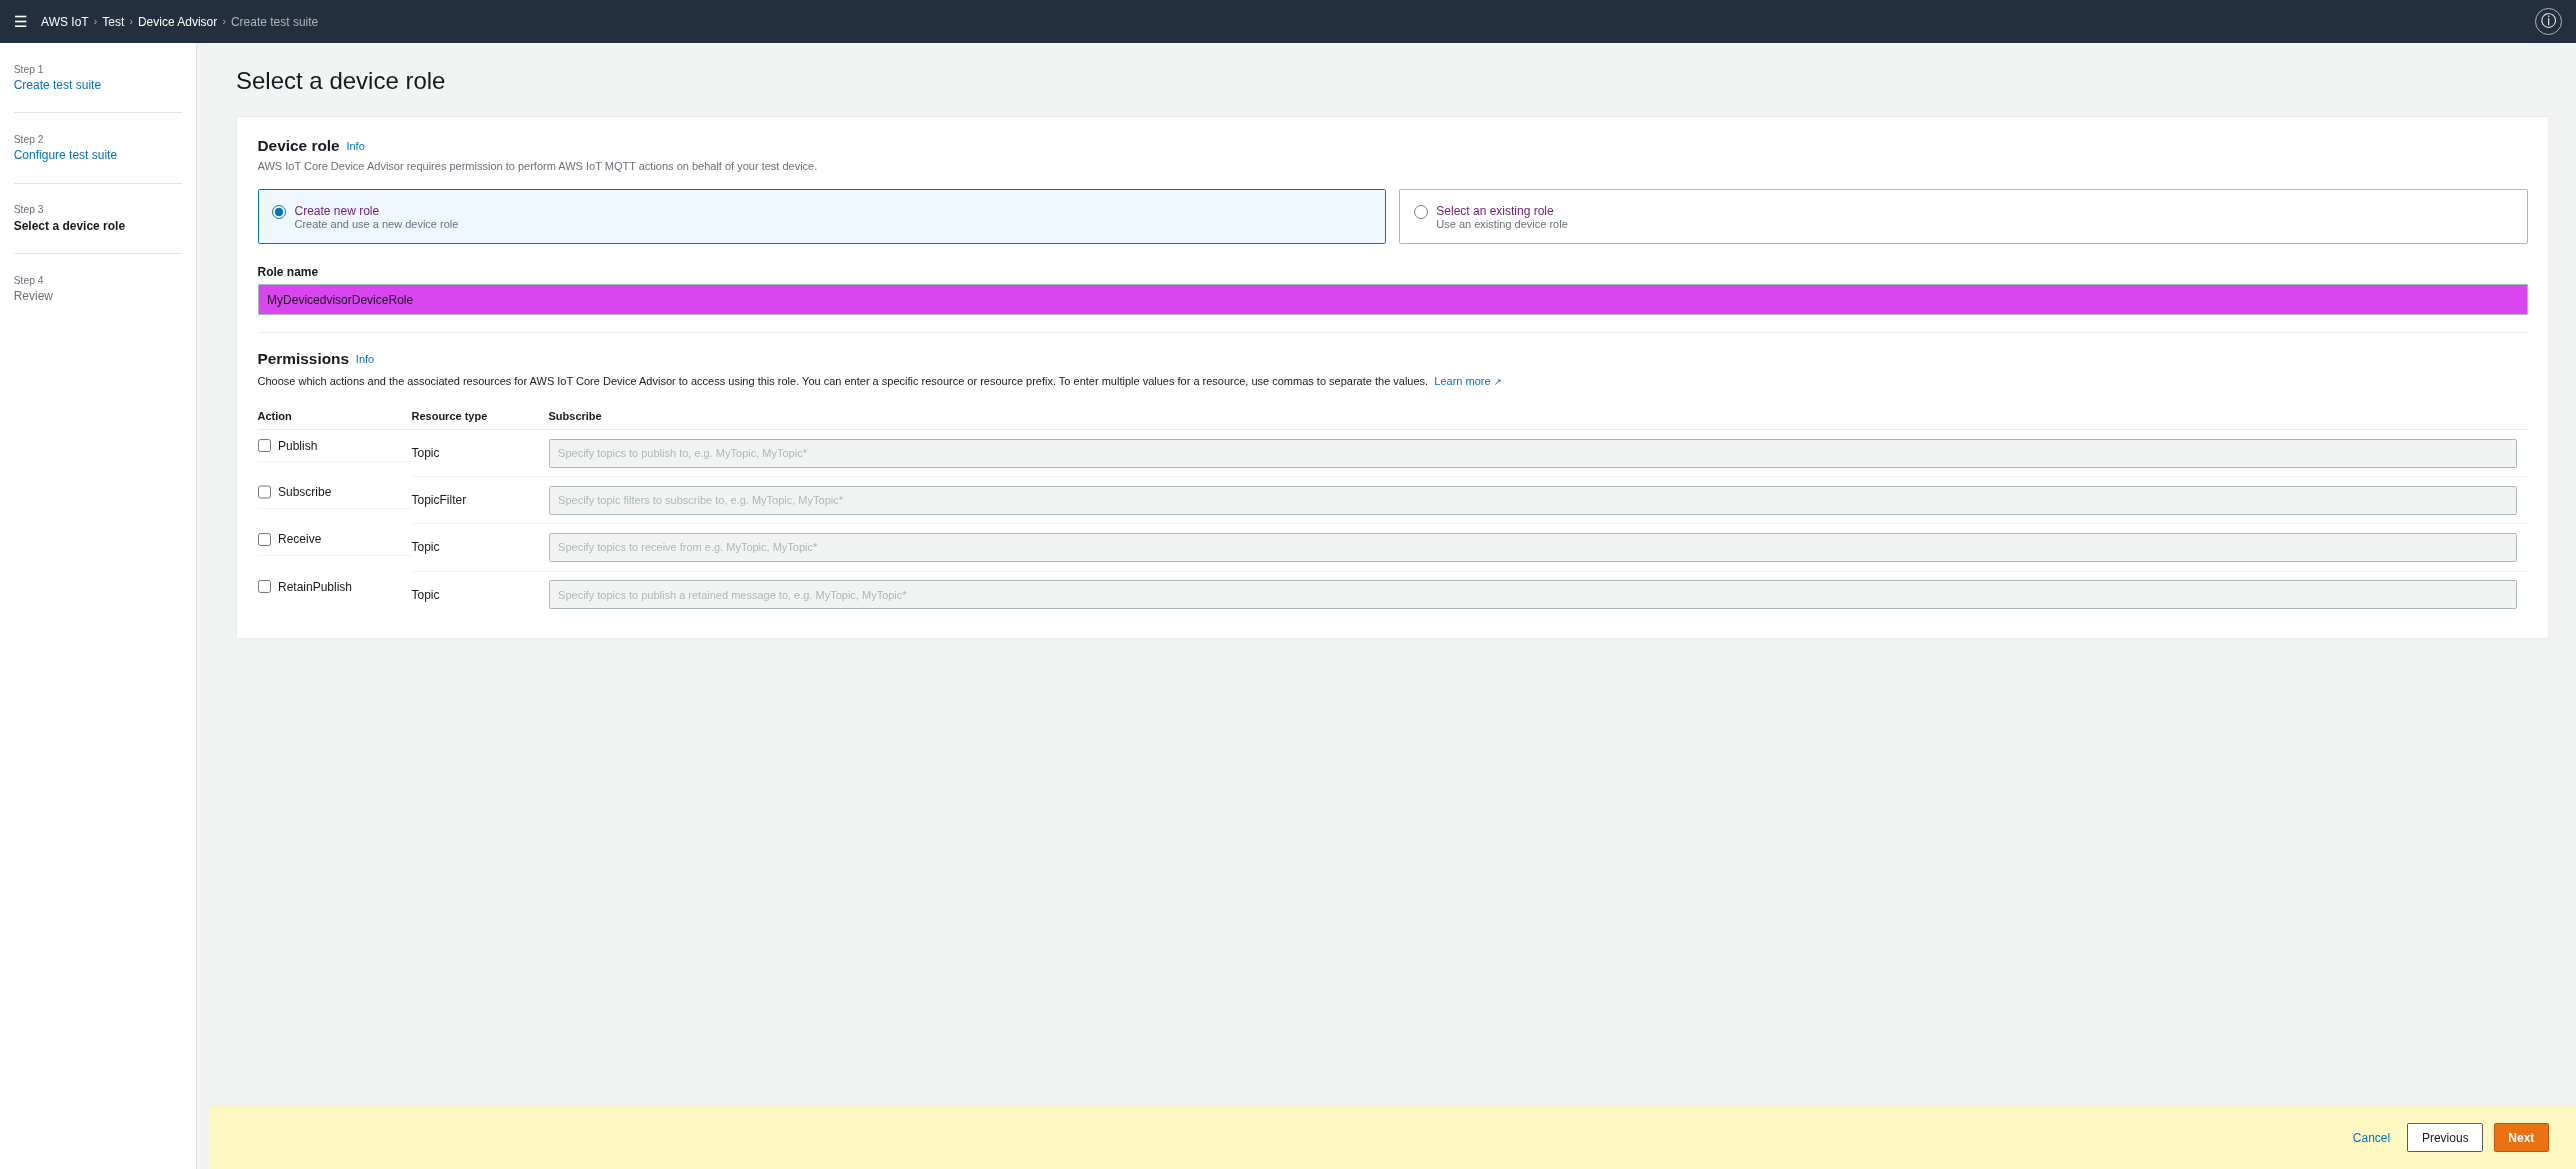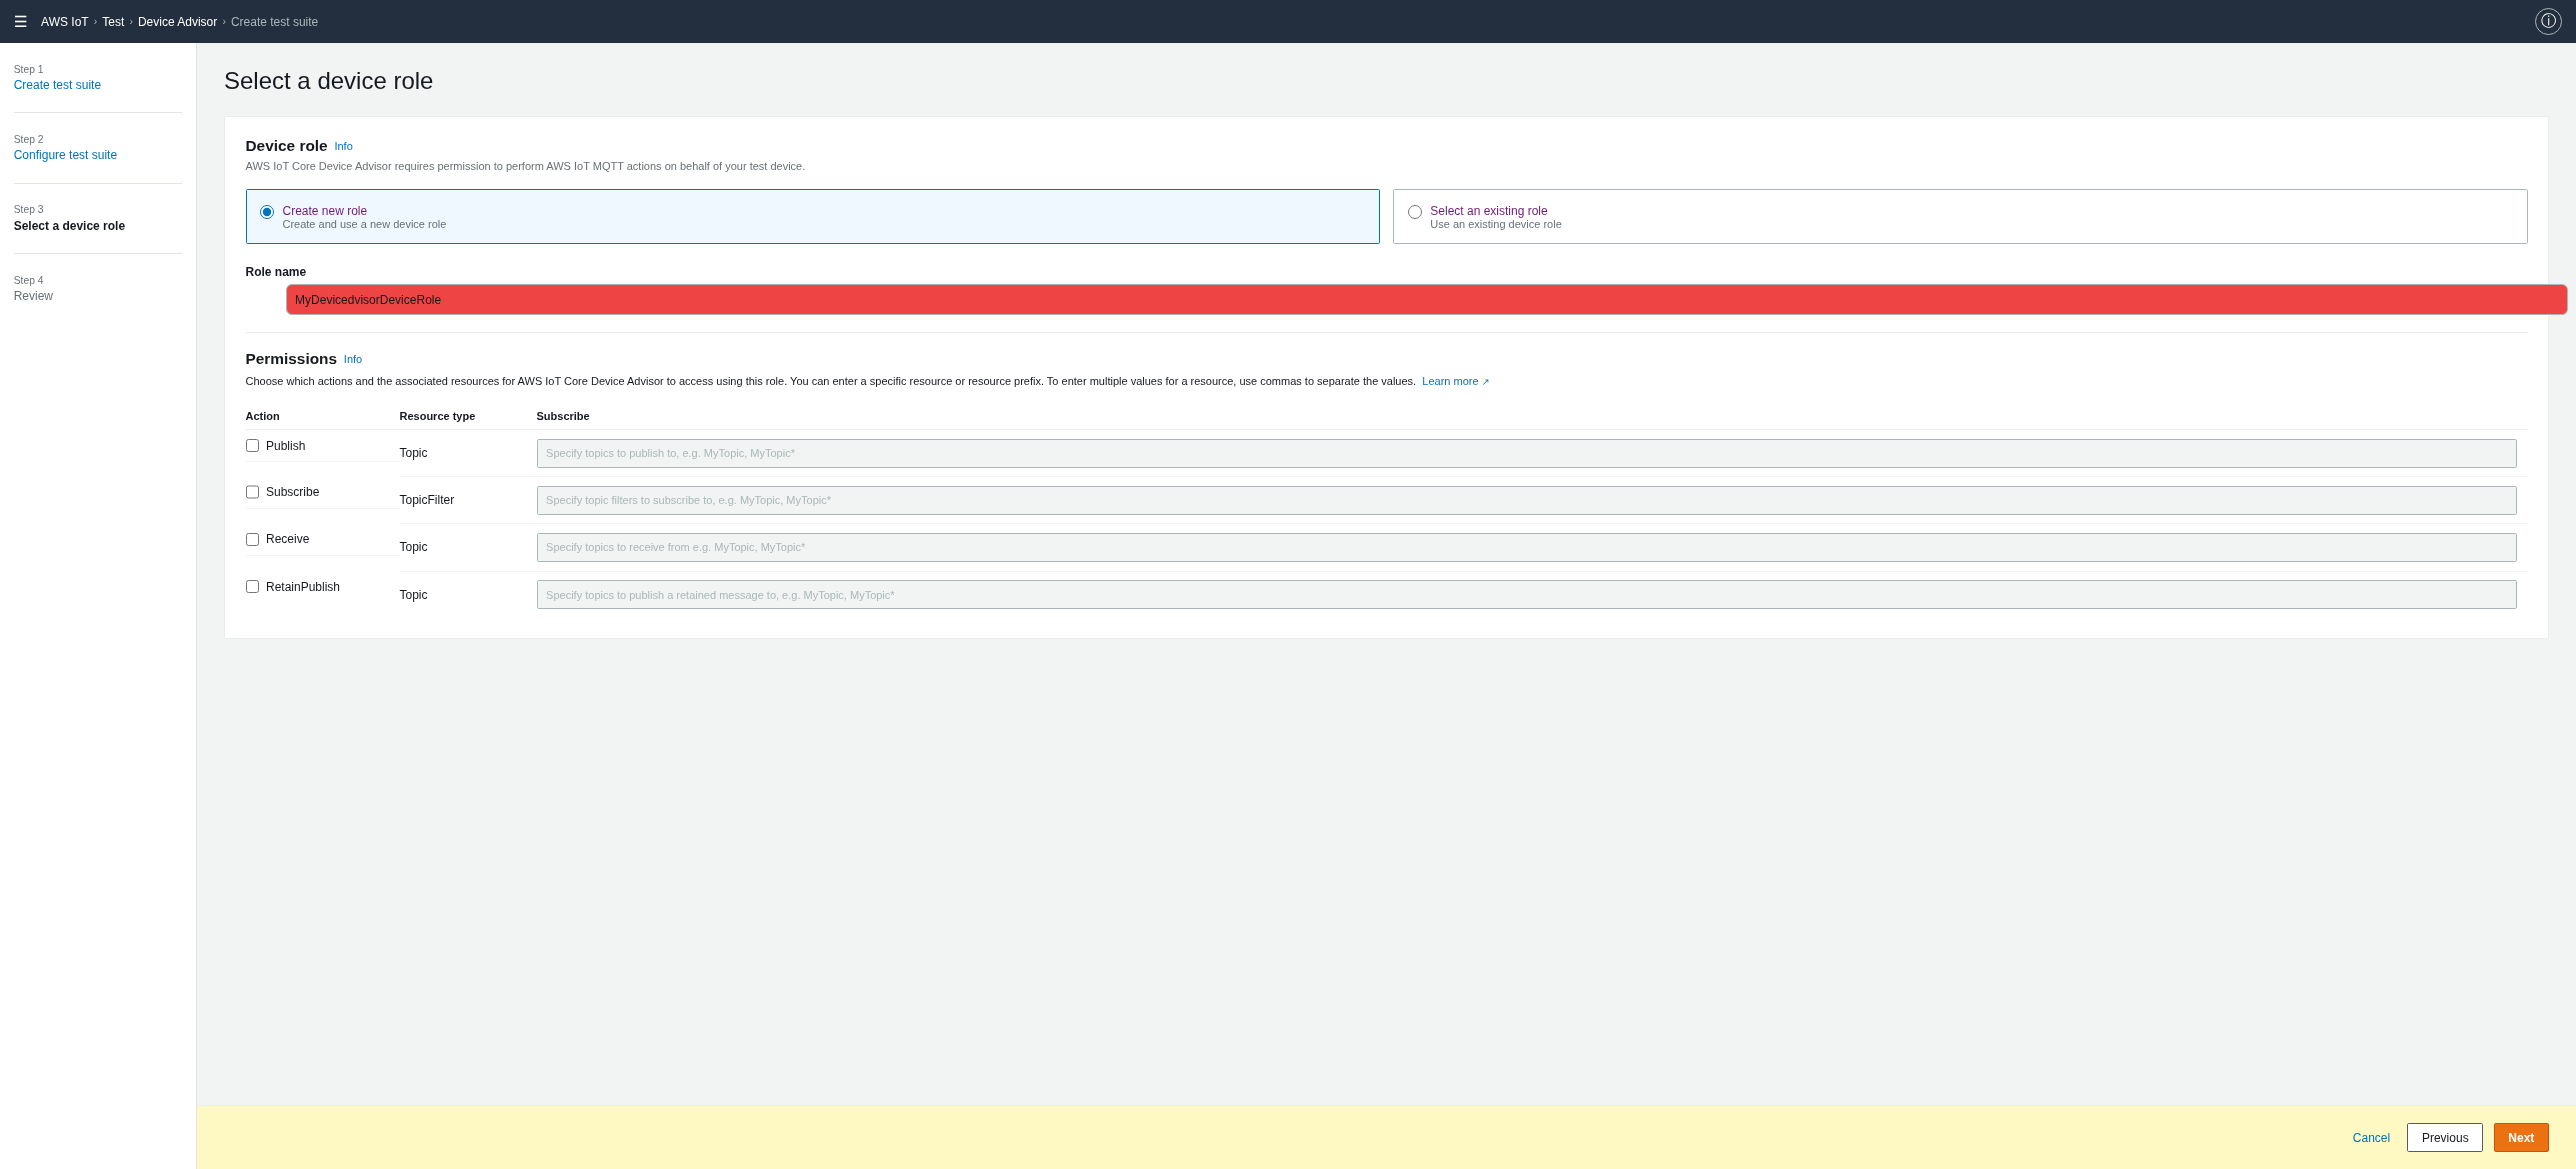--- a/index.html
+++ b/index.html
@@ -55,20 +55,21 @@
       align-items: center;
       justify-content: center;
       border-radius: 50%;
       border: 1.7px solid #aab7b8;
     }
 
     
     .main-layout {
       display: flex;
       min-height: calc(100vh - 43px);
+      gap: 12px;
     }
 
     
     .sidebar {
       width: 197px;
       background: #fff;
       border-right: 0.9px solid #e1e4e8;
       padding: 20.5px 13.7px;
       flex-shrink: 0;
     }
@@ -193,27 +194,26 @@
       font-size: 12px;
       font-weight: 700;
       color: #16191f;
       margin-bottom: 5.1px;
       display: block;
     }
     .form-input {
       width: 100%;
       height: 31px;
       border: 0.9px solid #aab7b8;
-      border-radius: 6px;
+      border-radius: 1px;
       padding: 0 8.6px;
       font-size: 12px;
       color: #16191f;
-      background: #ef4444;
+      background: #d946ef;
       outline: none;
-      margin-left: 40px;
     }
 
     
     .permissions-section {
       margin-top: 6.8px;
     }
     .permissions-desc {
       font-size: 11px;
       color: #16191f;
       margin-bottom: 13.7px;

